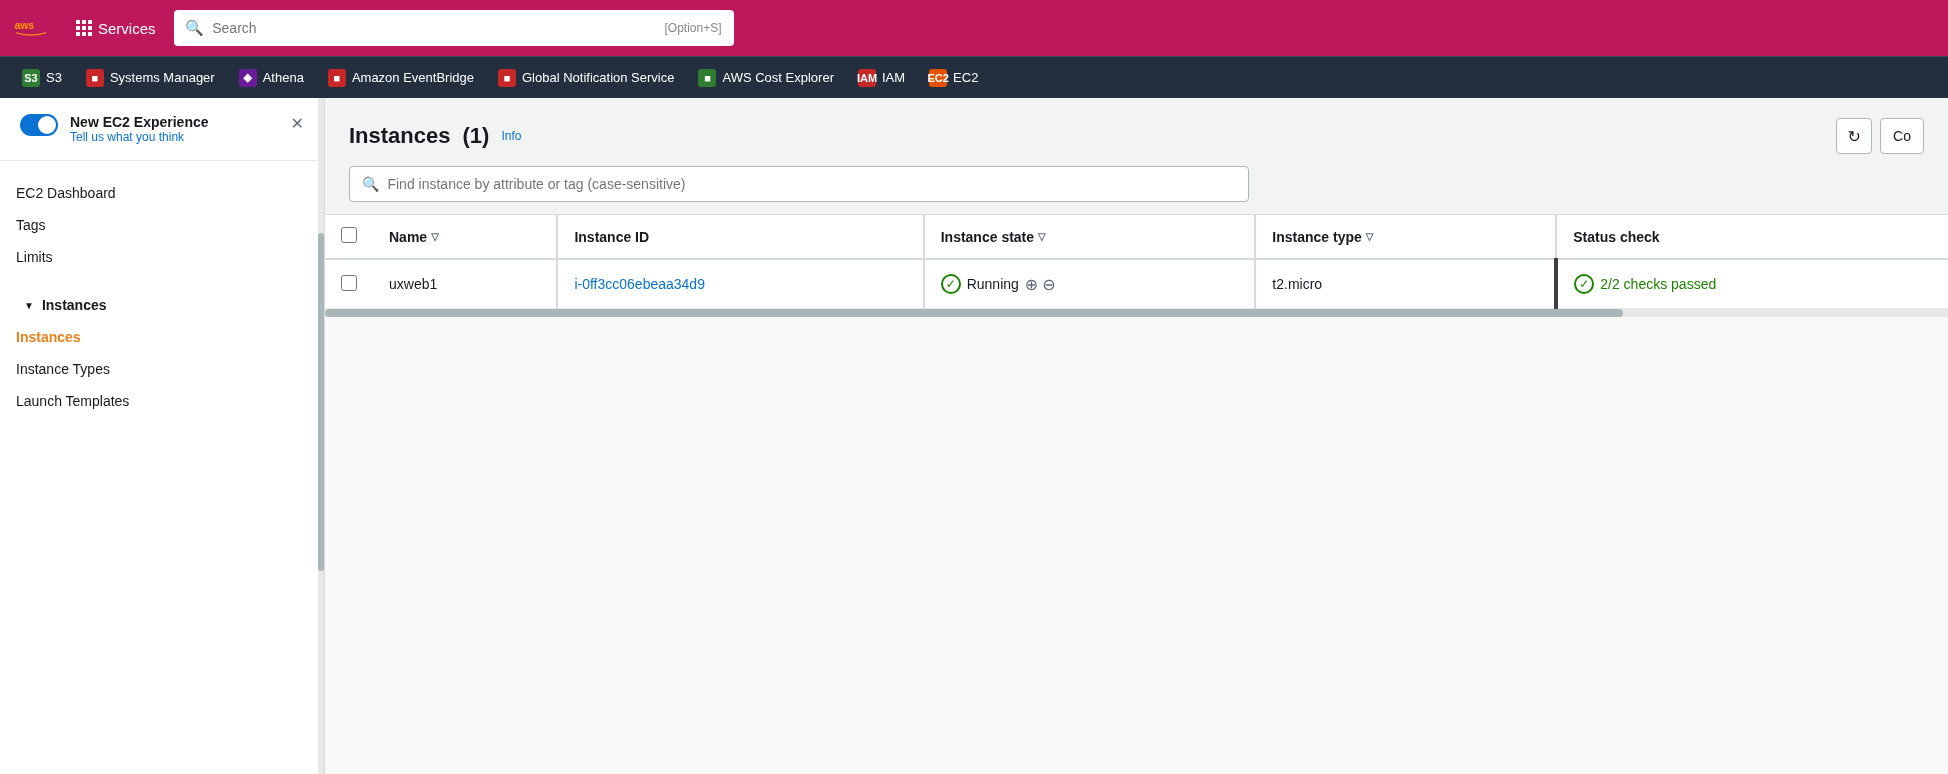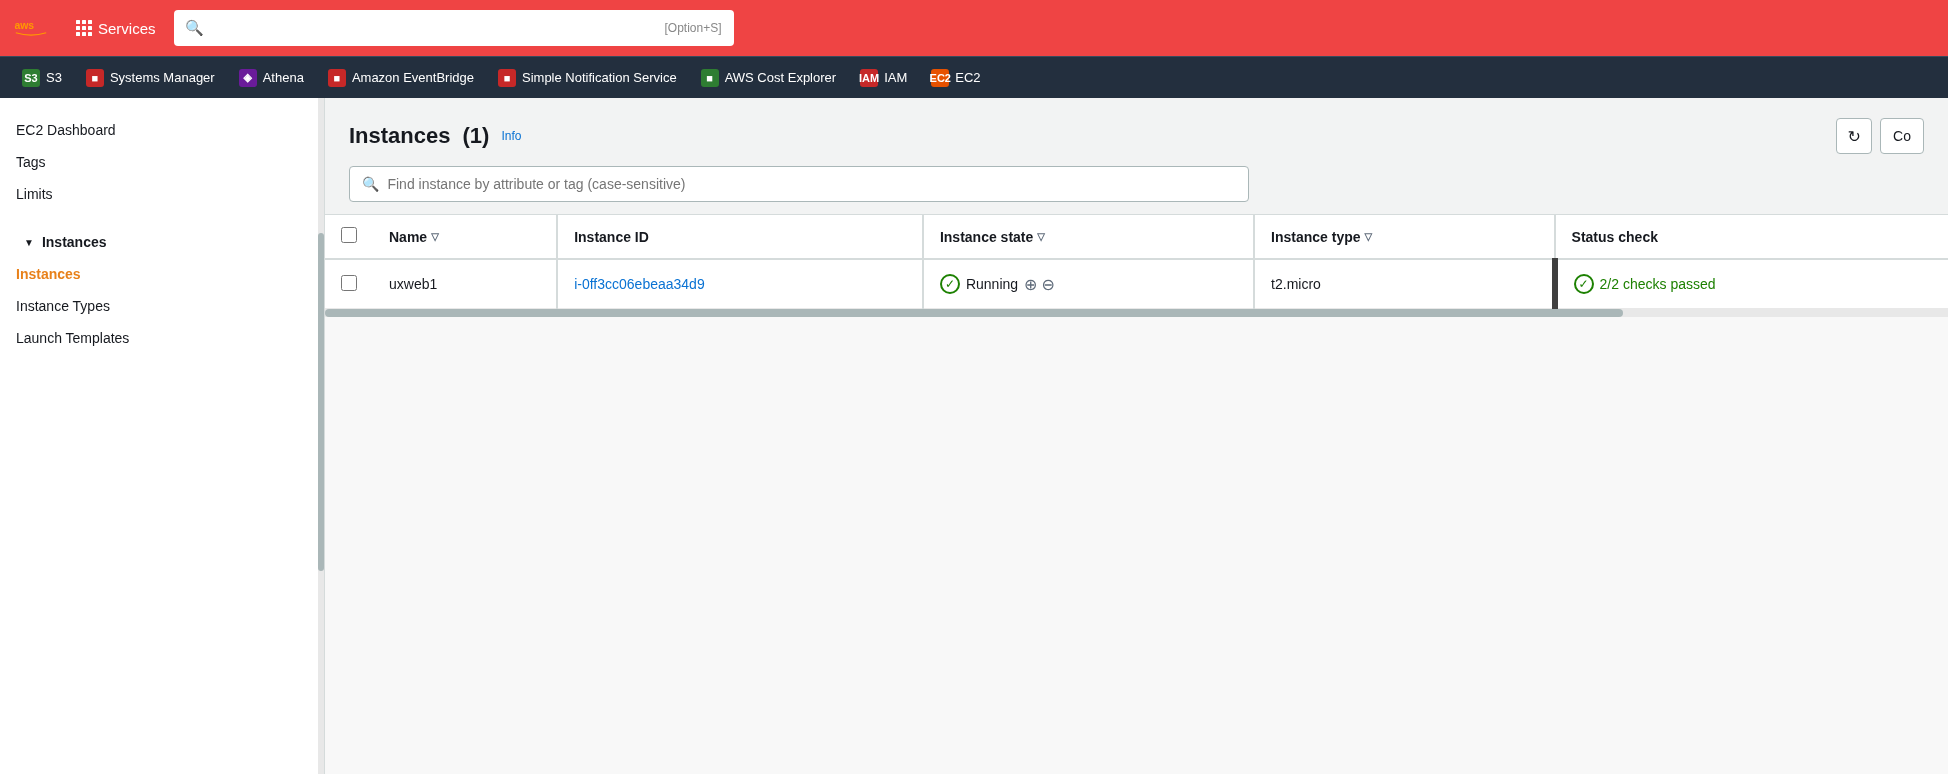--- a/index.html
+++ b/index.html
@@ -1,20 +1,20 @@
 <!DOCTYPE html>
 <html><head>
   <meta charset="utf-8">
   <style>
     * { box-sizing: border-box; margin: 0; padding: 0; }
     body { font-family: 'Amazon Ember', Arial, sans-serif; font-size: 14px; background: #f2f3f3; overflow: hidden; }
 
     
     .top-nav {
-      background: #ef4444;
+      background: #be185d;
       height: 56px;
       display: flex;
       align-items: center;
       padding: 0 12px;
       gap: 8px;
       flex-shrink: 0;
     }
     .aws-logo {
       display: flex;
       align-items: center;
@@ -375,20 +375,21 @@
         <div class="grid-dot"></div>
         <div class="grid-dot"></div>
       <div class="grid-dot"></div>
         <div class="grid-dot"></div>
         <div class="grid-dot"></div>
     </div>
     <span>Services</span>
   </button>
   <div class="search-bar">
     <span style="color:#888;font-size:15px;">🔍</span>
+    <input type="text" placeholder="Search" style="">
     <span class="search-shortcut">[Option+S]</span>
   </div>
 </div>
 
 <div class="bookmark-bar">
   <div class="bookmark-item">
     <div class="bm-icon bm-s3">S3</div>
     <span>S3</span>
   </div>
   <div class="bookmark-item">
@@ -398,40 +399,50 @@
   <div class="bookmark-item">
     <div class="bm-icon bm-athena">◈</div>
     <span>Athena</span>
   </div>
   <div class="bookmark-item">
     <div class="bm-icon bm-eventbridge">■</div>
     <span>Amazon EventBridge</span>
   </div>
   <div class="bookmark-item">
     <div class="bm-icon bm-sns">■</div>
-    <span>Simple Notification Service</span>
+    <span>Global Notification Service</span>
   </div>
   <div class="bookmark-item">
     <div class="bm-icon bm-cost">■</div>
     <span>AWS Cost Explorer</span>
   </div>
   <div class="bookmark-item">
     <div class="bm-icon bm-iam">IAM</div>
     <span>IAM</span>
   </div>
   <div class="bookmark-item">
     <div class="bm-icon bm-ec2">EC2</div>
     <span>EC2</span>
   </div>
 </div>
 
 <div class="main-layout">
 
   <div class="sidebar">
 
+    <div class="ec2-banner">
+      <div class="toggle-switch">
+        <div class="toggle-knob"></div>
+      </div>
+      <div class="banner-text">
+        <div class="banner-title">New EC2 Experience</div>
+        <div class="banner-link">Tell us what you think</div>
+      </div>
+      <div class="banner-close">✕</div>
+    </div>
 
     <div class="sidebar-nav">
       <div class="nav-item">
         <span>EC2 Dashboard</span>
       </div>
       <div class="nav-item">
         <span>Tags</span>
       </div>
       <div class="nav-item">
         <span>Limits</span>
@@ -525,21 +536,21 @@
             <td style="border-right: 2px solid #d5dbdb;">
               <div class="status-running">
                 <div class="status-icon-running">✓</div>
                 <span>Running</span>
                 <div class="zoom-icons">
                   <span class="zoom-icon">⊕</span>
                   <span class="zoom-icon">⊖</span>
                 </div>
               </div>
             </td>
-            <td style="border-right: 6px solid #404040;">
+            <td style="border-right: 4px solid #404040;">
               <span>t2.micro</span>
             </td>
             <td>
               <div class="status-check">
                 <div class="status-check-icon">✓</div>
                 <span>2/2 checks passed</span>
               </div>
             </td>
           </tr>
         </tbody>

